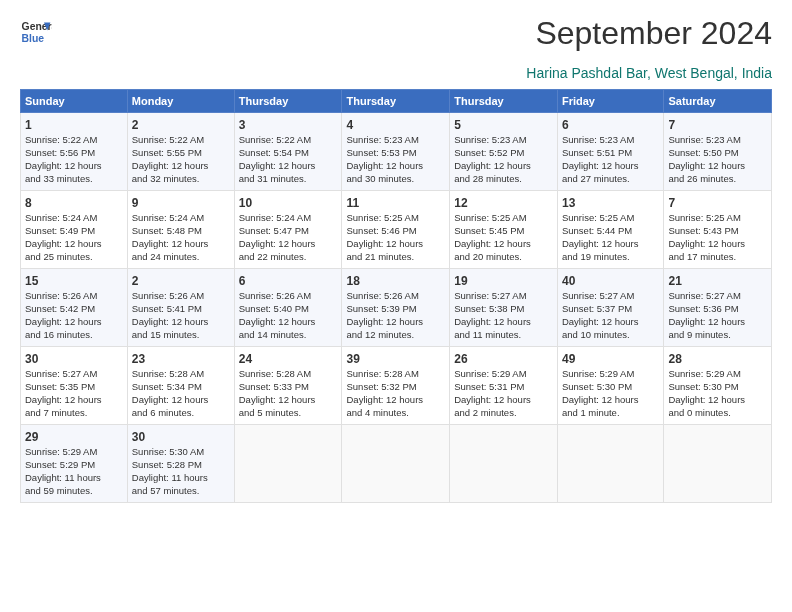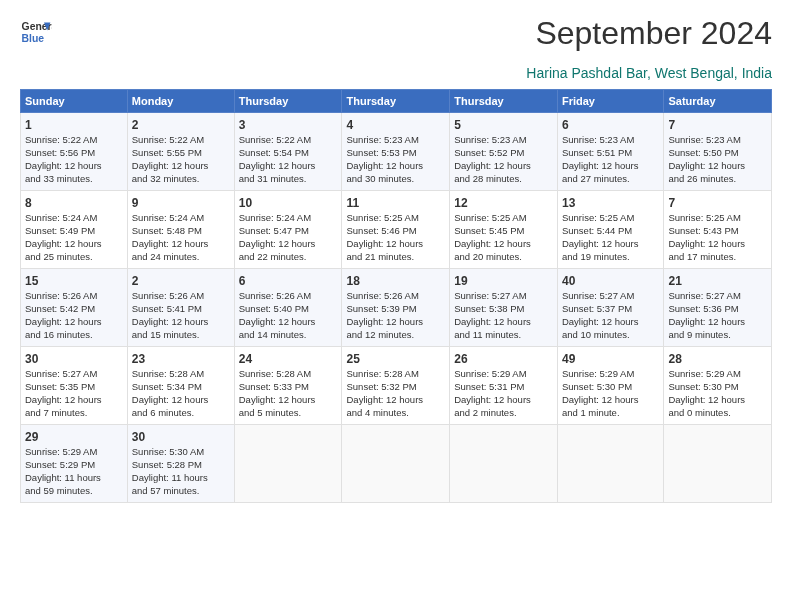--- a/index.html
+++ b/index.html
@@ -146,21 +146,21 @@
           <td><span class="day-num">6</span>Sunrise: 5:26 AM<br>Sunset: 5:40 PM<br>Daylight: 12 hours<br>and 14 minutes.</td>
           <td><span class="day-num">18</span>Sunrise: 5:26 AM<br>Sunset: 5:39 PM<br>Daylight: 12 hours<br>and 12 minutes.</td>
           <td><span class="day-num">19</span>Sunrise: 5:27 AM<br>Sunset: 5:38 PM<br>Daylight: 12 hours<br>and 11 minutes.</td>
           <td><span class="day-num">40</span>Sunrise: 5:27 AM<br>Sunset: 5:37 PM<br>Daylight: 12 hours<br>and 10 minutes.</td>
           <td><span class="day-num">21</span>Sunrise: 5:27 AM<br>Sunset: 5:36 PM<br>Daylight: 12 hours<br>and 9 minutes.</td>
         </tr>
         <tr>
           <td><span class="day-num">30</span>Sunrise: 5:27 AM<br>Sunset: 5:35 PM<br>Daylight: 12 hours<br>and 7 minutes.</td>
           <td><span class="day-num">23</span>Sunrise: 5:28 AM<br>Sunset: 5:34 PM<br>Daylight: 12 hours<br>and 6 minutes.</td>
           <td><span class="day-num">24</span>Sunrise: 5:28 AM<br>Sunset: 5:33 PM<br>Daylight: 12 hours<br>and 5 minutes.</td>
-          <td><span class="day-num">25</span>Sunrise: 5:28 AM<br>Sunset: 5:32 PM<br>Daylight: 12 hours<br>and 4 minutes.</td>
+          <td><span class="day-num">39</span>Sunrise: 5:28 AM<br>Sunset: 5:32 PM<br>Daylight: 12 hours<br>and 4 minutes.</td>
           <td><span class="day-num">26</span>Sunrise: 5:29 AM<br>Sunset: 5:31 PM<br>Daylight: 12 hours<br>and 2 minutes.</td>
           <td><span class="day-num">49</span>Sunrise: 5:29 AM<br>Sunset: 5:30 PM<br>Daylight: 12 hours<br>and 1 minute.</td>
           <td><span class="day-num">28</span>Sunrise: 5:29 AM<br>Sunset: 5:30 PM<br>Daylight: 12 hours<br>and 0 minutes.</td>
         </tr>
         <tr class="last-row">
           <td><span class="day-num">29</span>Sunrise: 5:29 AM<br>Sunset: 5:29 PM<br>Daylight: 11 hours<br>and 59 minutes.</td>
           <td><span class="day-num">30</span>Sunrise: 5:30 AM<br>Sunset: 5:28 PM<br>Daylight: 11 hours<br>and 57 minutes.</td>
           <td class="empty-cell"></td>
           <td class="empty-cell"></td>
           <td class="empty-cell"></td>

